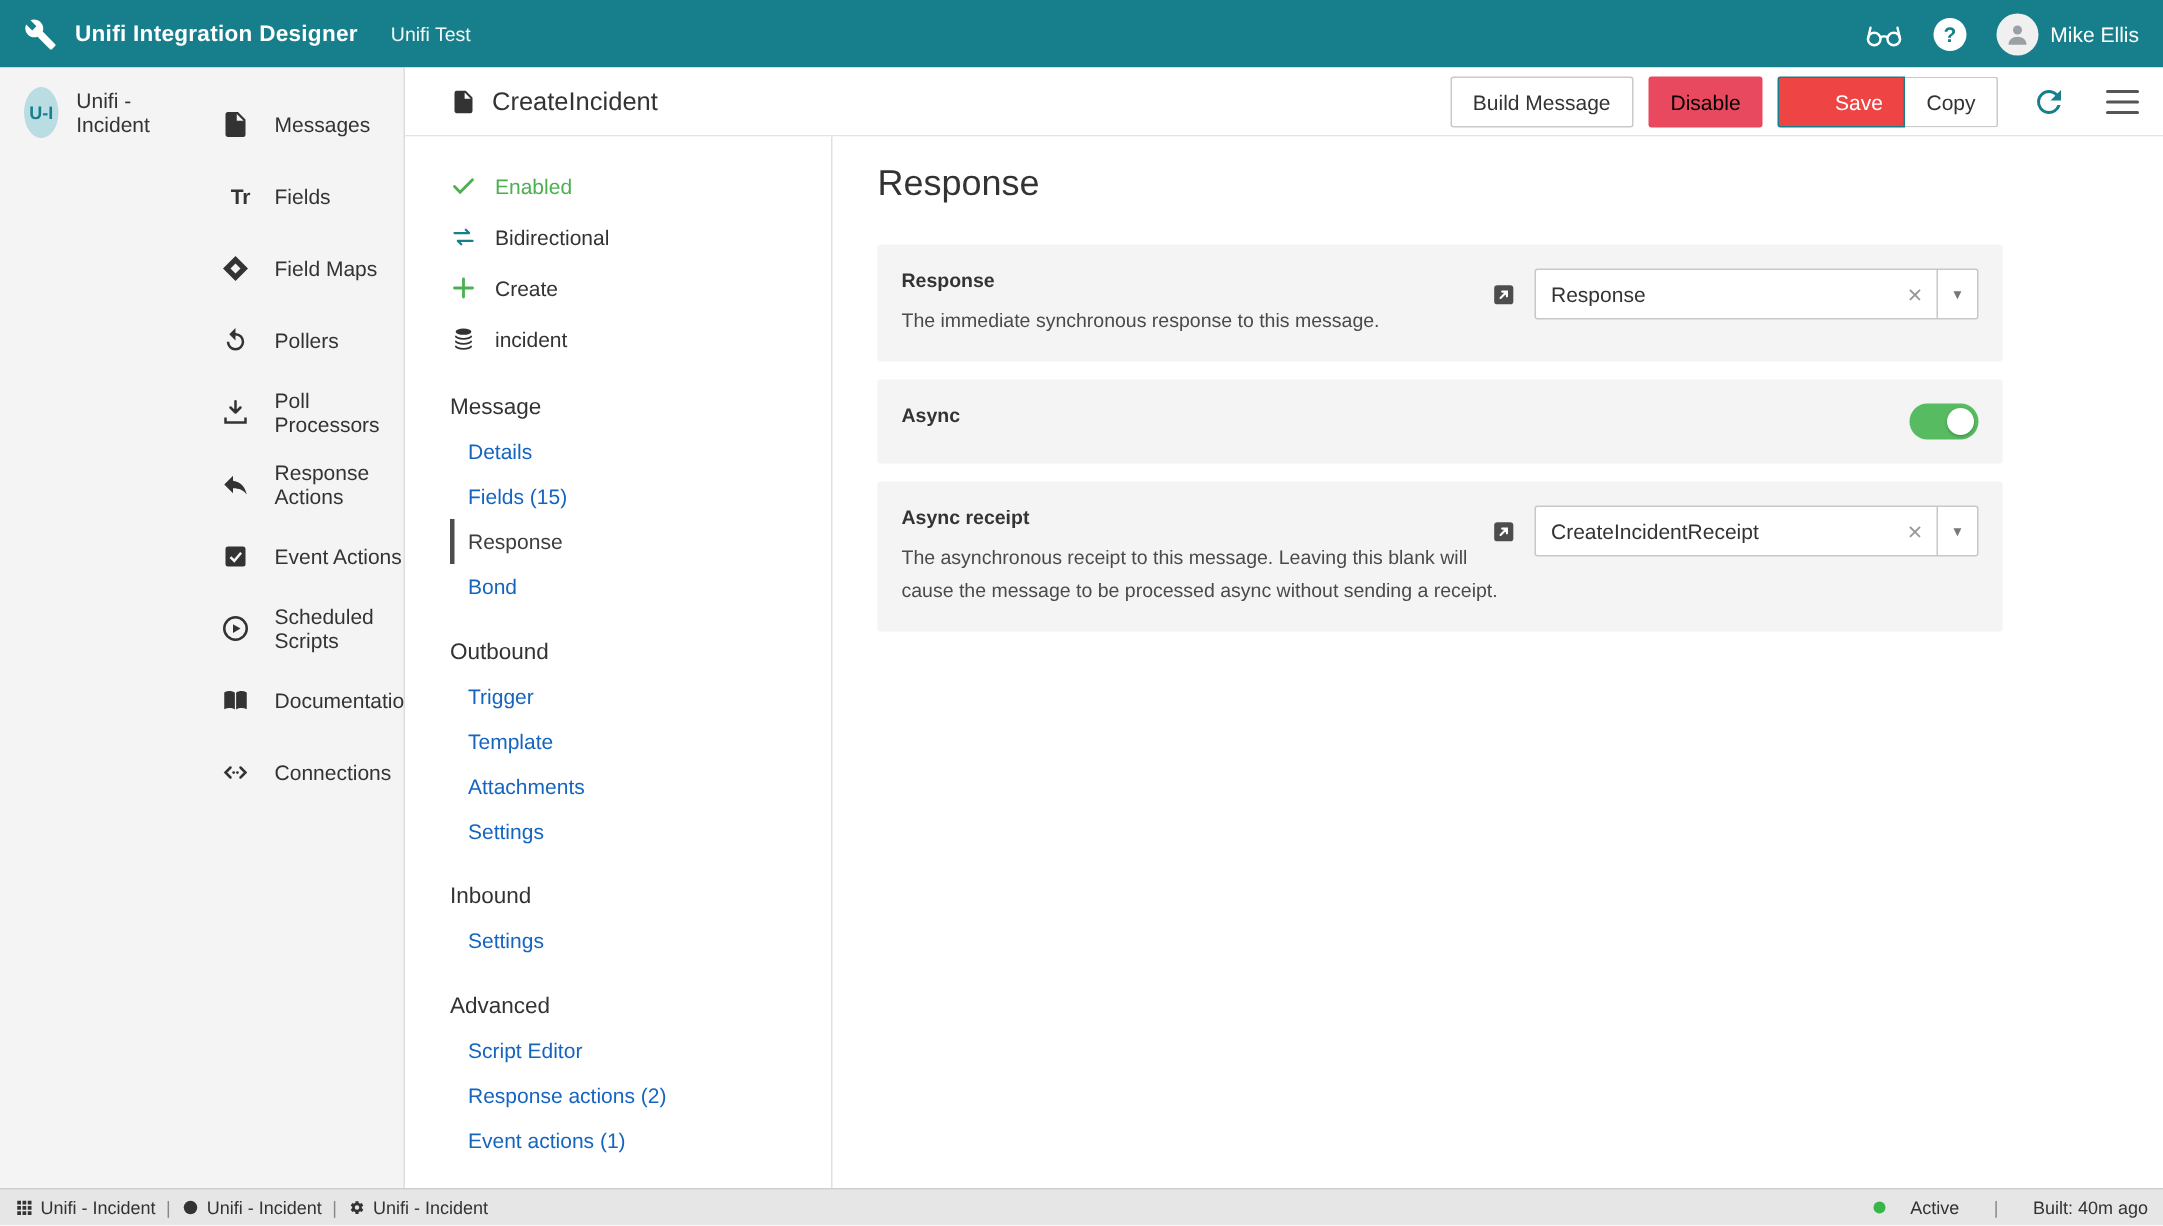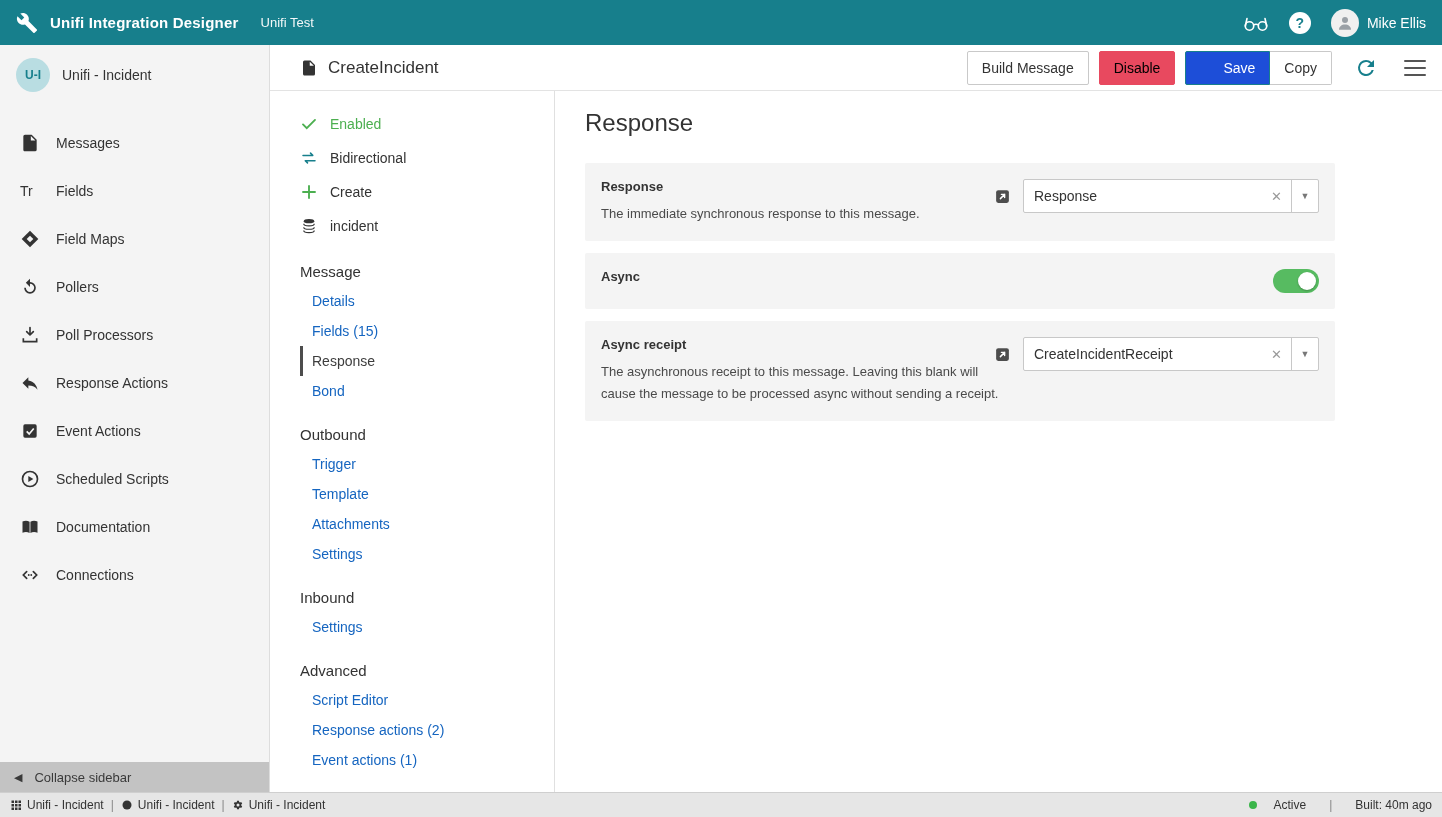--- a/index.html
+++ b/index.html
@@ -33,35 +33,35 @@
   }
   .user-avatar svg { width: 18px; height: 18px; }
   .user-name { font-size: 14px; }
 
   
   .middle { flex: 1; display: flex; min-height: 0; }
 
   
   .sidebar {
     width: 270px; flex: 0 0 270px; background: #f4f4f4;
-    border-right: 1px solid #ddd; display: flex; flex-direction: column;
+    border-right: 1px solid #ddd; display: flex; flex-direction: row;
   }
   .app-row { height: 60px; display: flex; align-items: center; gap: 12px; padding: 0 16px; }
   .app-avatar {
     width: 34px; height: 34px; border-radius: 50%; background: #b9dde2; color: #177f8c;
     font-weight: bold; font-size: 12px; display: flex; align-items: center; justify-content: center;
   }
   .app-name { font-size: 14px; color: #333; }
   .side-menu { margin-top: 14px; }
   .side-item {
     height: 48px; display: flex; align-items: center; gap: 16px;
     padding: 0 20px; font-size: 14px; color: #333; cursor: pointer;
   }
   .side-item .icon { width: 20px; height: 20px; flex: 0 0 20px; color: #333; }
-  .tr-icon { font-weight: normal; font-size: 14px; color: #333; width: 20px; text-align: left; }
+  .tr-icon { font-weight: bold; font-size: 14px; color: #333; width: 20px; text-align: right; }
   .collapse-row {
     margin-top: auto; height: 30px; background: #c3c3c3; display: flex; align-items: center;
     gap: 12px; padding: 0 14px; font-size: 13px; color: #3a3a3a; cursor: pointer;
   }
   .collapse-arrow { font-size: 11px; color: #3a3a3a; }
 
   
   .right-pane { flex: 1; display: flex; flex-direction: column; min-width: 0; }
 
   
@@ -72,21 +72,21 @@
   .doc-icon { width: 18px; height: 18px; margin-right: 10px; color: #333; }
   .page-title { font-size: 17px; color: #333; }
   .header-actions { margin-left: auto; display: flex; align-items: center; }
   .btn {
     height: 34px; padding: 0 14px; font-size: 14px; border-radius: 2px;
     border: 1px solid #c9c9c9; background: #fff; color: #333;
     font-family: "Liberation Sans", sans-serif; cursor: pointer;
   }
   .btn-disable { background: #e8495f; border-color: #e8495f; color: #000000; margin-left: 10px; }
   .btn-group { display: flex; margin-left: 10px; }
-  .btn-save { background: #1d4ed8; border-color: #177f8c; color: #fff; border-radius: 2px 0 0 2px; padding-left: 37px; }
+  .btn-save { background: #ef4444; border-color: #177f8c; color: #fff; border-radius: 2px 0 0 2px; padding-left: 37px; }
   .btn-copy { border-left: none; border-radius: 0 2px 2px 0; }
   .refresh-btn { width: 24px; height: 24px; margin-left: 22px; color: #177f8c; cursor: pointer; }
   .menu-btn { width: 22px; height: 18px; margin-left: 26px; display: flex; flex-direction: column; justify-content: space-between; cursor: pointer; padding: 1px 0; }
   .menu-btn span { display: block; height: 2px; background: #555; border-radius: 1px; }
 
   
   .content-row { flex: 1; display: flex; min-height: 0; background: #fff; }
 
   
   .subnav { width: 285px; flex: 0 0 285px; border-right: 1px solid #e0e0e0; padding: 16px 0 0 30px; overflow: hidden; }

